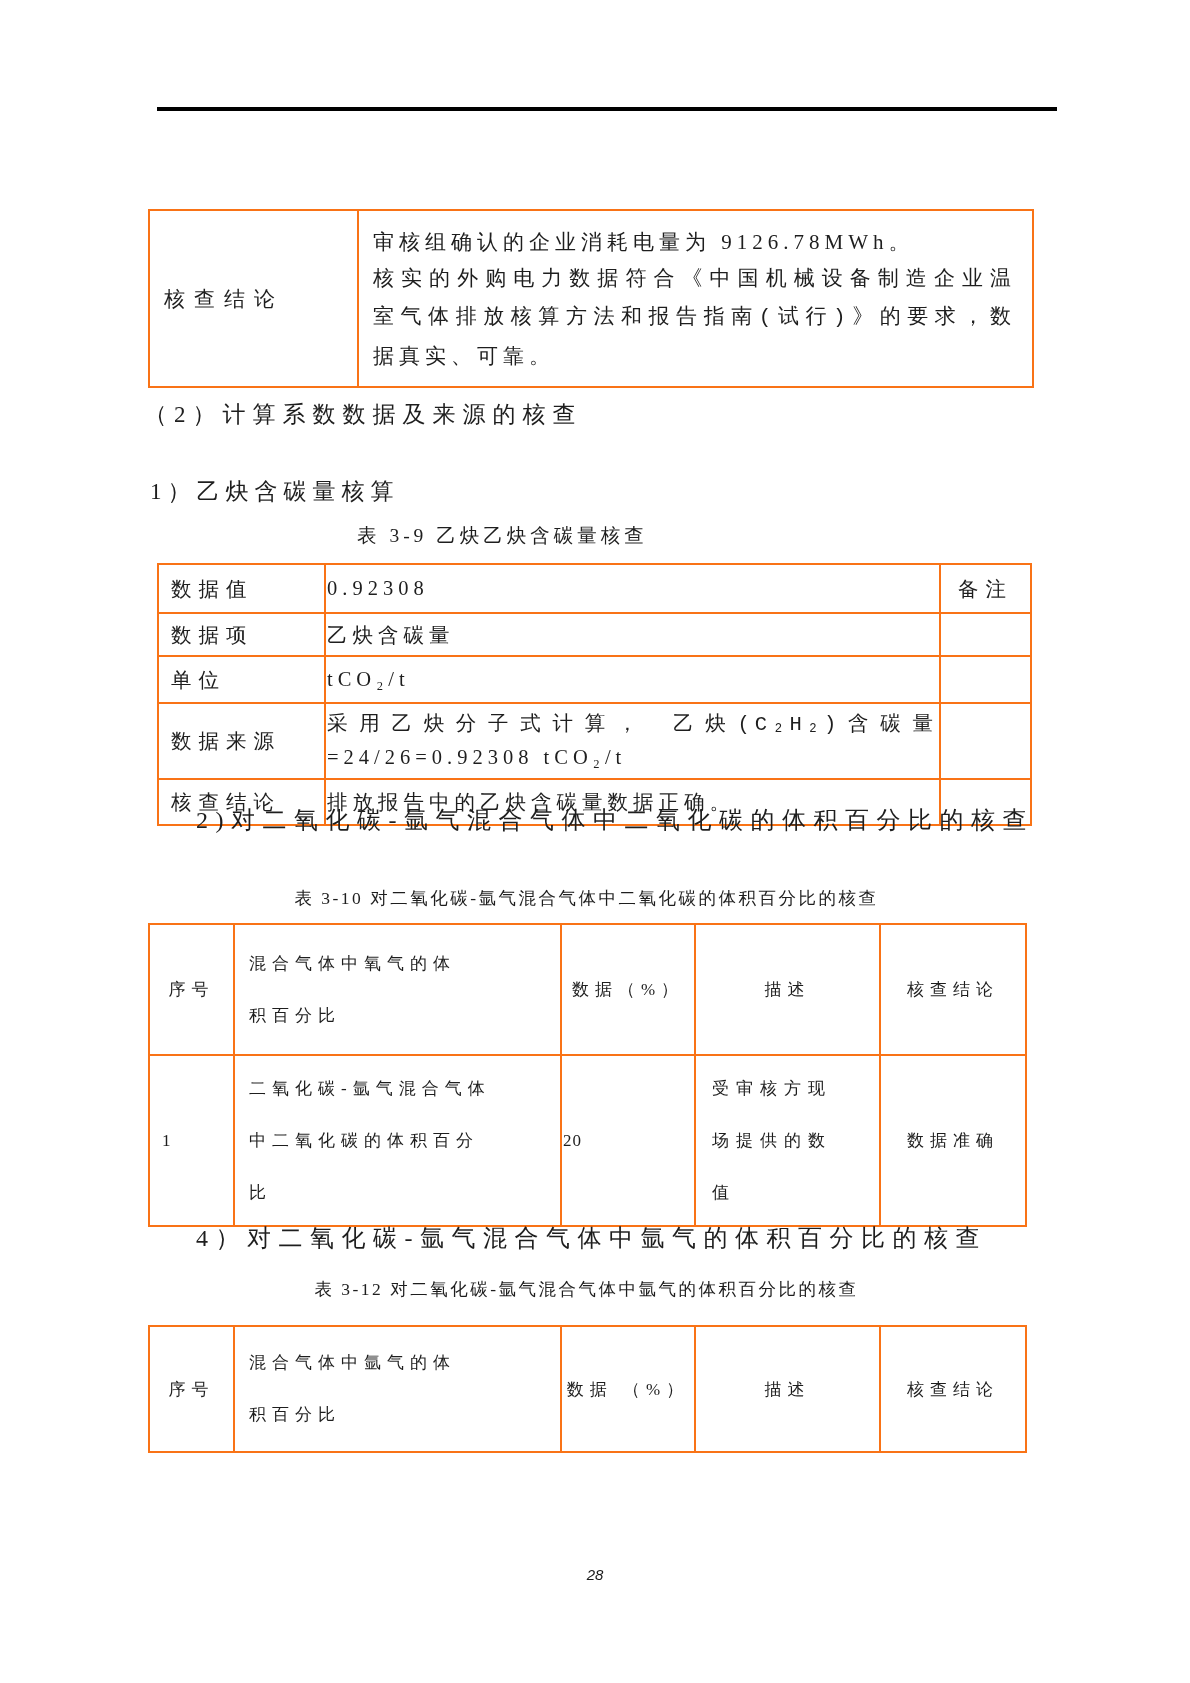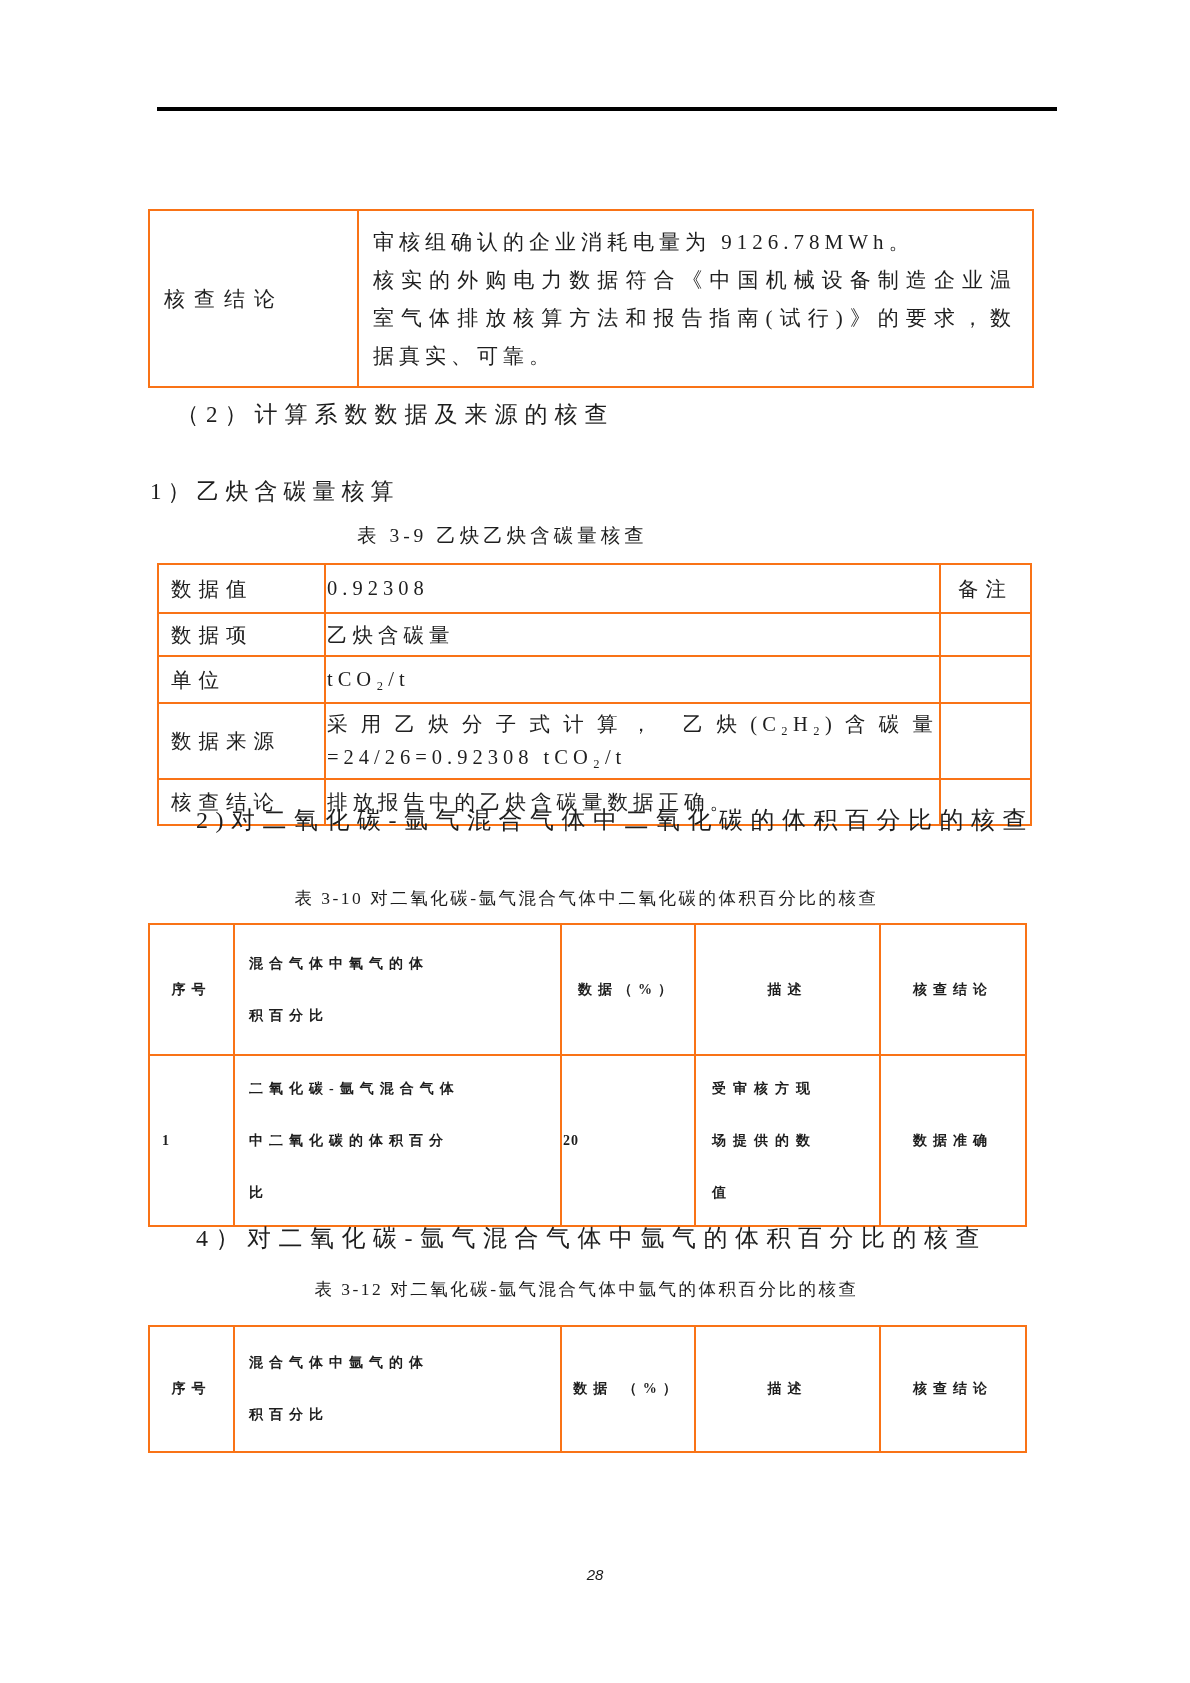--- a/index.html
+++ b/index.html
@@ -26,24 +26,24 @@
   .top-table table { width: 884px; }
   .top-table td { height: 167px; }
   .top-table .label-cell {
     vertical-align: middle; padding-left: 14px;
     font-size: 21px; letter-spacing: 9px;
   }
   .top-table .content-cell { vertical-align: middle; padding: 4px 16px 4px 14px; }
   .top-table .content-cell .ln {
     font-size: 21px; letter-spacing: 5px; line-height: 38px; white-space: nowrap;
   }
-  .stretch { text-align: justify; text-align-last: justify; white-space: normal !important; }
-
-  
-  .h-section { left: 176px; top: 399px; font-size: 23px; letter-spacing: 7px; white-space: nowrap; }
+  .stretch { text-align: justify; text-align-last: justify; white-space: normal !important; font-family: Liberation Mono, monospace; }
+
+  
+  .h-section { left: 144px; top: 399px; font-size: 23px; letter-spacing: 7px; white-space: nowrap; }
   .h-sub1   { left: 150px; top: 476px; font-size: 23px; letter-spacing: 6px; white-space: nowrap; }
   .cap-3-9  { left: 357px; top: 522px; font-size: 19.5px; letter-spacing: 4px; white-space: nowrap; }
   .h-sub2   { left: 196px; top: 804px;  font-size: 24px; letter-spacing: 7.5px; white-space: nowrap; }
   .cap-3-10 { left: 148px; top: 886px;  width: 877px; text-align: center; font-size: 17.5px; letter-spacing: 2.5px; }
   .h-sub3   { left: 196px; top: 1222px; font-size: 24px; letter-spacing: 7.5px; white-space: nowrap; }
   .cap-3-12 { left: 148px; top: 1277px; width: 877px; text-align: center; font-size: 17.5px; letter-spacing: 2.5px; }
 
   
   .t39 { left: 157px; top: 563px; }
   .t39 table { width: 873px; }
@@ -52,21 +52,21 @@
   .t39 .r1 td { height: 39px; }
   .t39 .r2 td { height: 43px; }
   .t39 .r3 td { height: 72px; }
   .t39 .r4 td { height: 42px; }
   .t39 .lbl { padding-left: 12px; letter-spacing: 7px; }
   .t39 .val { letter-spacing: 5px; }
   .t39 .val .ln { line-height: 33px; white-space: nowrap; }
   .t39 .note { text-align: center; letter-spacing: 7px; }
 
   
-  .t510 td { font-size: 14px; vertical-align: middle; font-weight: bold; }
+  .t510 td { font-size: 17px; vertical-align: middle; }
   .t310 { left: 148px; top: 923px; }
   .t312 { left: 148px; top: 1325px; }
   .t310 table, .t312 table { width: 877px; }
   .t310 .hrow td { height: 117px; }
   .t310 .drow td { height: 157px; }
   .t312 .hrow td { height: 112px; }
   .t510 .c-center { text-align: center; letter-spacing: 6px; }
   .t510 .c-item { padding: 6px 12px 6px 14px; letter-spacing: 6px; }
   .t510 .c-item .ln { line-height: 52px; white-space: nowrap; }
   .t510 .c-desc { padding-left: 16px; letter-spacing: 7px; }

